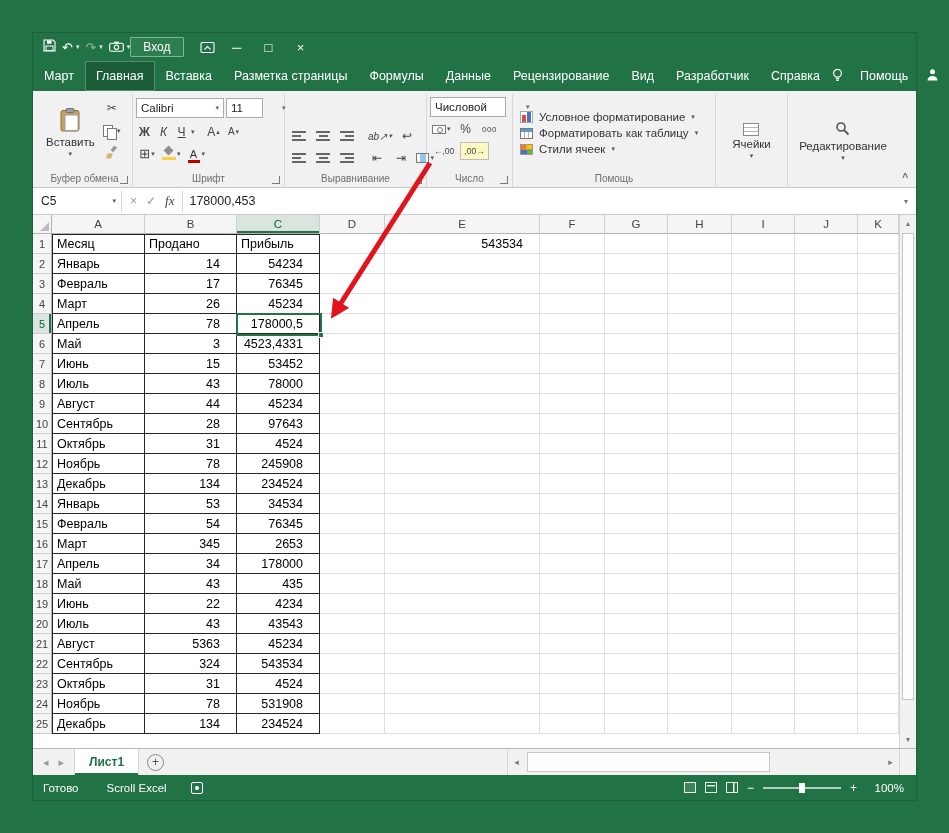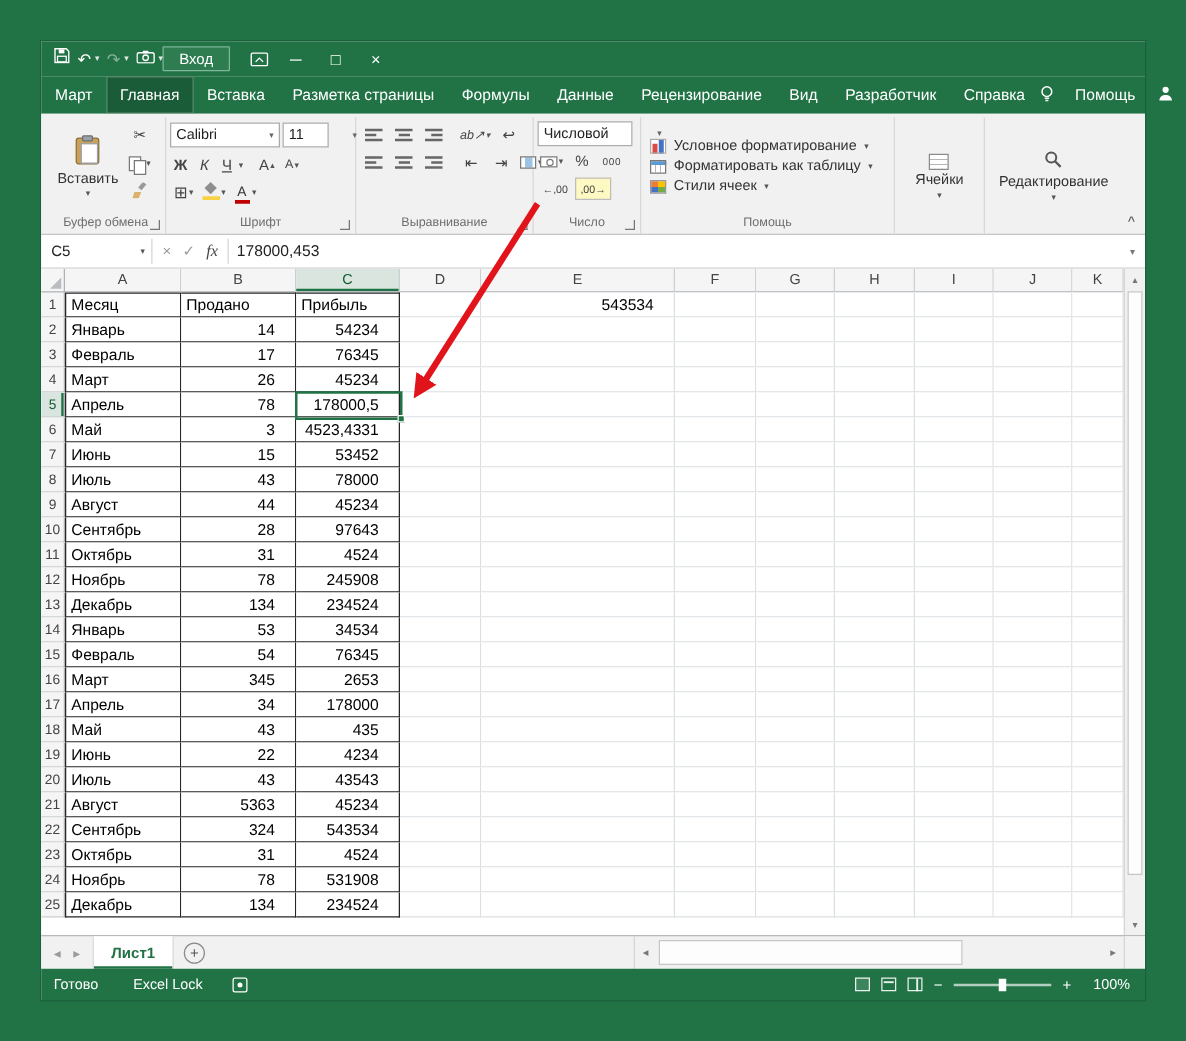--- a/index.html
+++ b/index.html
@@ -266,21 +266,21 @@
           <div class="rbtn">
               <span class="ic-fc">А</span>
               <span class="caret">▾</span>
             </div>
         </div>
       </div>
       <div class="rg-label"><span>Шрифт</span><span class="launcher"></span></div>
     </div>
 
     <div class="rgroup" style="width:142px;">
-      <div class="rg-content fcol" style="gap:2px;padding-top:3px;">
+      <div class="rg-content fcol" style="gap:2px;padding-top:3px;margin-top:28px;">
         <div class="rrow" style="height:20px;">
           <div class="rbtn">
               <span class="lines l"></span>
             </div>
           <div class="rbtn">
               <span class="lines c"></span>
             </div>
           <div class="rbtn">
               <span class="lines r"></span>
             </div>
@@ -739,21 +739,21 @@
       <div class="hs-track">
           <div class="hs-thumb"></div>
         </div>
       <div class="hs-arrow">▸</div>
     </div>
     <div class="strip-corner"></div>
   </div>
 
   <div class="statusbar">
     <span class="sb-ready">Готово</span>
-    <span class="sb-scrolllock">Excel Lock</span>
+    <span class="sb-scrolllock">Scroll Excel</span>
     <span class="sb-macro"></span>
     <div class="sb-right">
       <span class="view-ic"></span>
       <span class="view-ic v2"></span>
       <span class="view-ic v3"></span>
       <span class="zoom-glyph">−</span>
       <span class="zoom-track">
           <span class="zoom-thumb"></span>
         </span>
       <span class="zoom-glyph">+</span>

